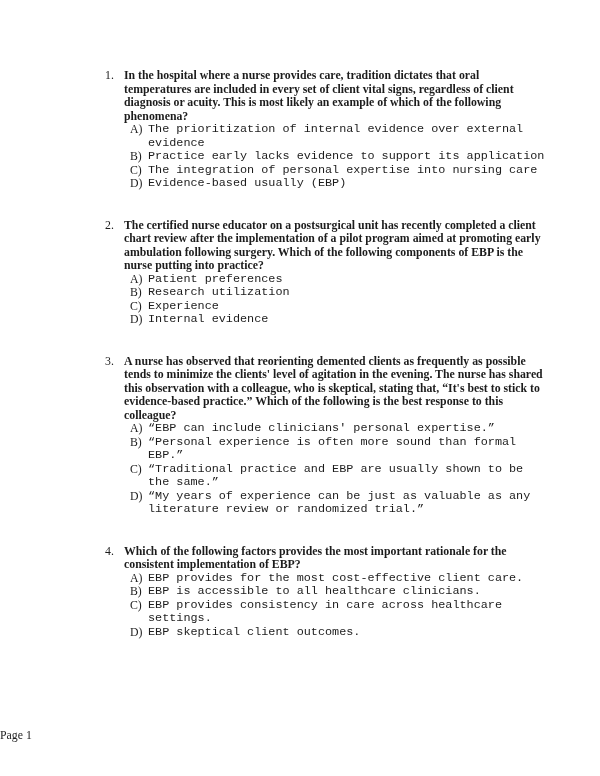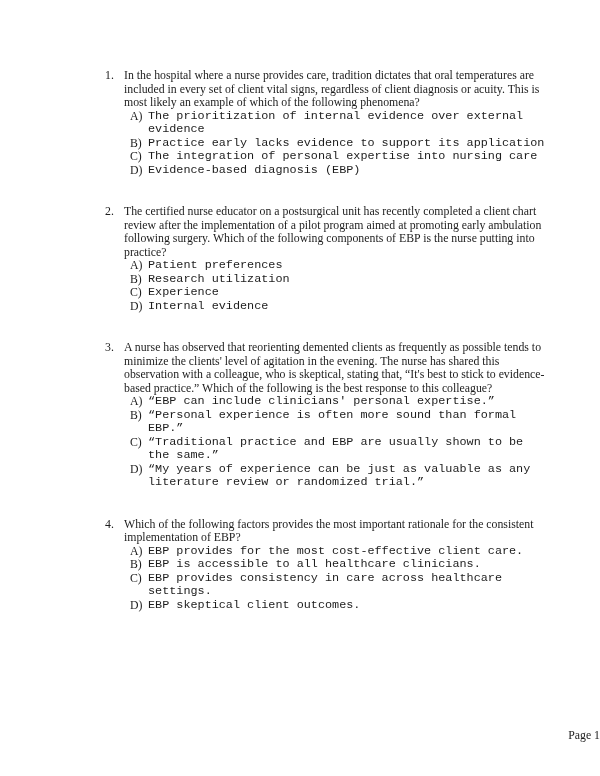--- a/index.html
+++ b/index.html
@@ -30,41 +30,42 @@
   .q-head {
     display: flex;
   }
   .q-num {
     flex: none;
     width: 19px;
   }
   .q-text {
     flex: 1;
     max-width: 421px;
+    font-weight: bold;
   }
   .options {
     margin-left: 25px;
   }
   .opt {
     display: flex;
   }
   .opt-letter {
     flex: none;
     width: 18px;
   }
   .opt-text {
     flex: 1;
     font-family: Liberation Mono, monospace;
   }
   .footer {
     position: absolute;
     top: 729px;
     left: 0;
     width: 100%;
-    text-align: right;
+    text-align: left;
   }
 </style>
 </head>
 <body>
 
 <div class="page">
   <div class="content">
 
     <div class="question">
       <div class="q-head">
@@ -79,21 +80,21 @@
         <div class="opt">
           <span class="opt-letter">B)</span>
           <div class="opt-text">Practice early lacks evidence to support its application</div>
         </div>
         <div class="opt">
           <span class="opt-letter">C)</span>
           <div class="opt-text">The integration of personal expertise into nursing care</div>
         </div>
         <div class="opt">
           <span class="opt-letter">D)</span>
-          <div class="opt-text">Evidence-based diagnosis (EBP)</div>
+          <div class="opt-text">Evidence-based usually (EBP)</div>
         </div>
       </div>
     </div>
 
     <div class="question">
       <div class="q-head">
         <span class="q-num">2.</span>
         <div class="q-text">The certified nurse educator on a postsurgical unit has recently completed a client chart review after the implementation of a pilot program aimed at promoting early ambulation following surgery. Which of the following components of EBP is the nurse putting into practice?</div>
       </div>
       <div class="options">

